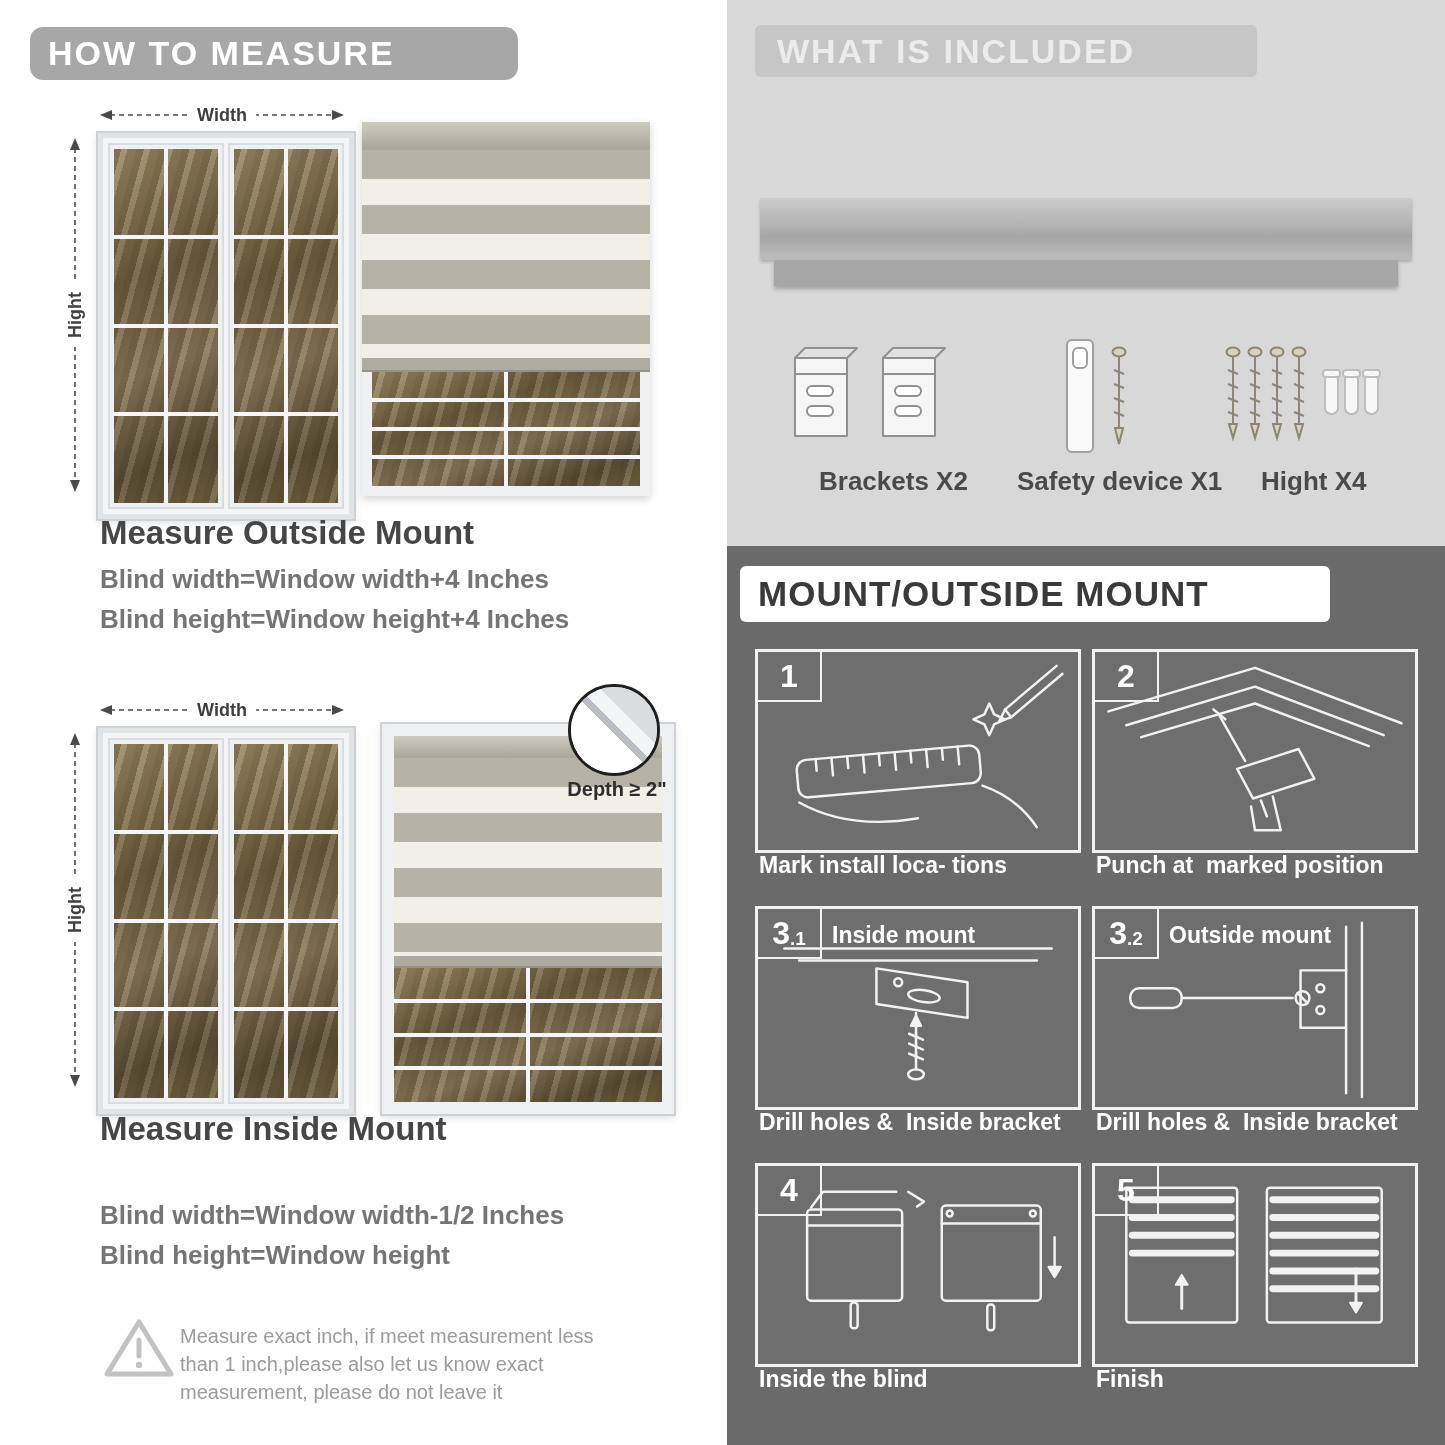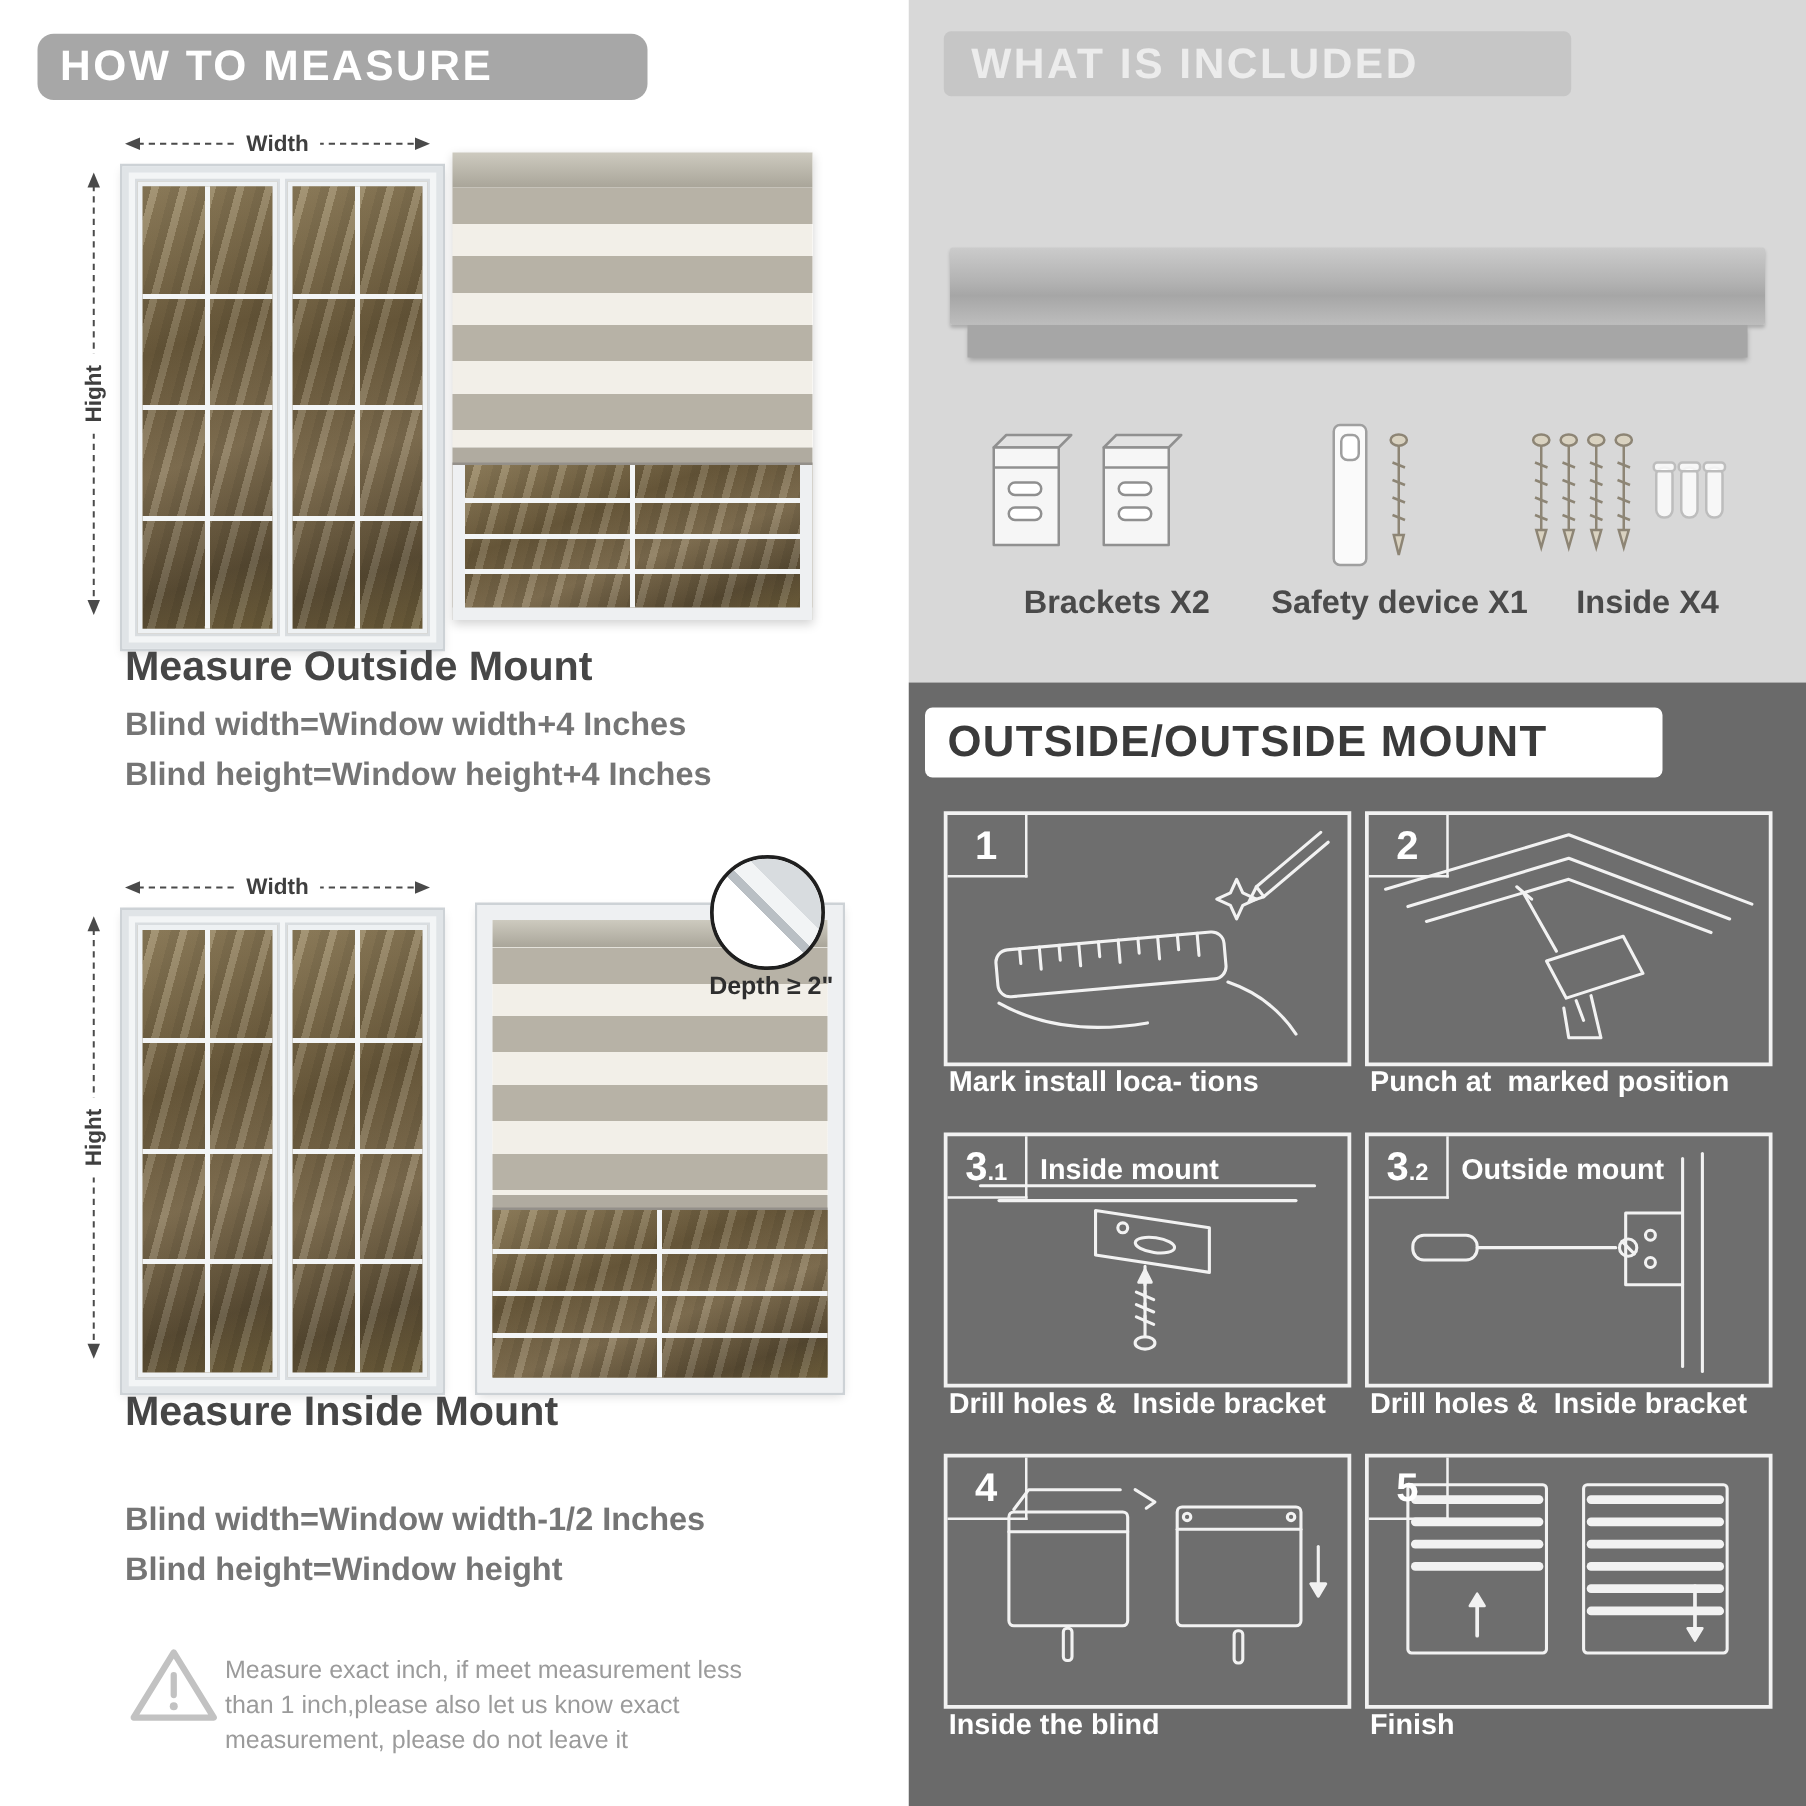--- a/index.html
+++ b/index.html
@@ -247,27 +247,27 @@
         <rect x="104" y="32" width="17" height="7" rx="3"></rect>
       <rect x="126" y="36" width="13" height="40" rx="6"></rect>
         <rect x="124" y="32" width="17" height="7" rx="3"></rect>
       <rect x="146" y="36" width="13" height="40" rx="6"></rect>
         <rect x="144" y="32" width="17" height="7" rx="3"></rect>
     </g>
   </svg>
 
   <div class="abs inc-label" style="left:60px;top:466px;">Brackets X2</div>
   <div class="abs inc-label" style="left:258px;top:466px;">Safety device X1</div>
-  <div class="abs inc-label" style="left:502px;top:466px;">Inside X4</div>
+  <div class="abs inc-label" style="left:502px;top:466px;">Hight X4</div>
 
 </section>
 
 <section class="abs sec-mount">
 
-  <div class="abs mnt-hdr" style="left:13px;top:20px;width:572px;height:56px;">OUTSIDE/OUTSIDE MOUNT</div>
+  <div class="abs mnt-hdr" style="left:13px;top:20px;width:572px;height:56px;">MOUNT/OUTSIDE MOUNT</div>
 
   <div class="abs panel" style="left:28px;top:103px;width:320px;height:198px;">
     <svg class="art" viewBox="0 0 320 200">
       <g fill="none" stroke="#f2f2f2" stroke-width="2.5" stroke-linecap="round" stroke-linejoin="round">
         <g transform="rotate(-5 150 120)">
           <rect x="38" y="100" width="185" height="38" rx="10"></rect>
           <line x1="58" y1="100" x2="58" y2="112"></line>
             <line x1="74" y1="100" x2="74" y2="118"></line>
           <line x1="90" y1="100" x2="90" y2="112"></line>
             <line x1="106" y1="100" x2="106" y2="118"></line>

